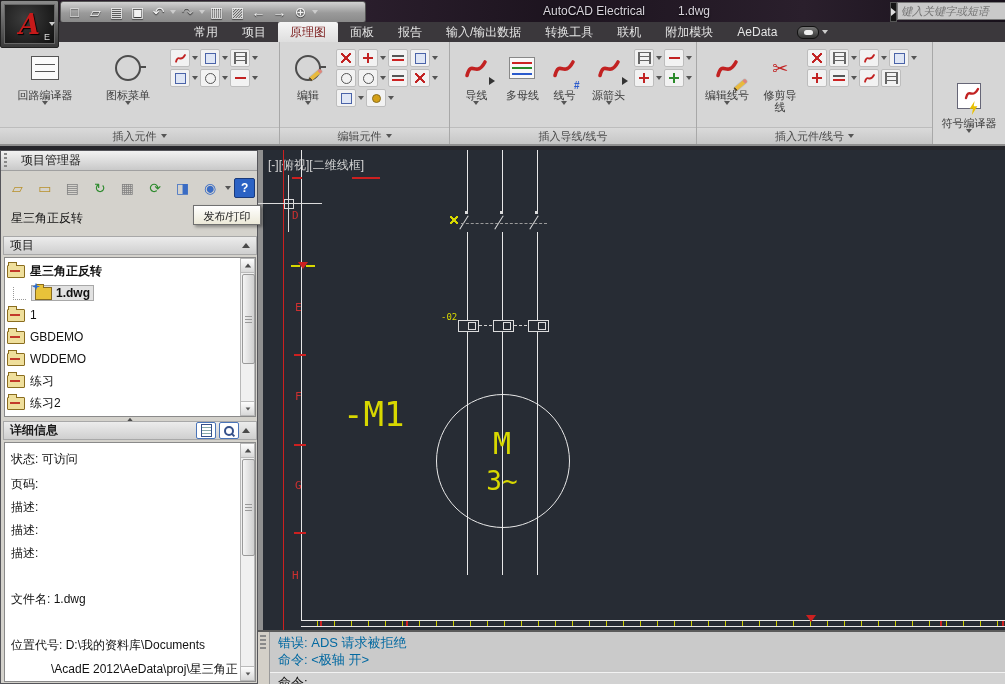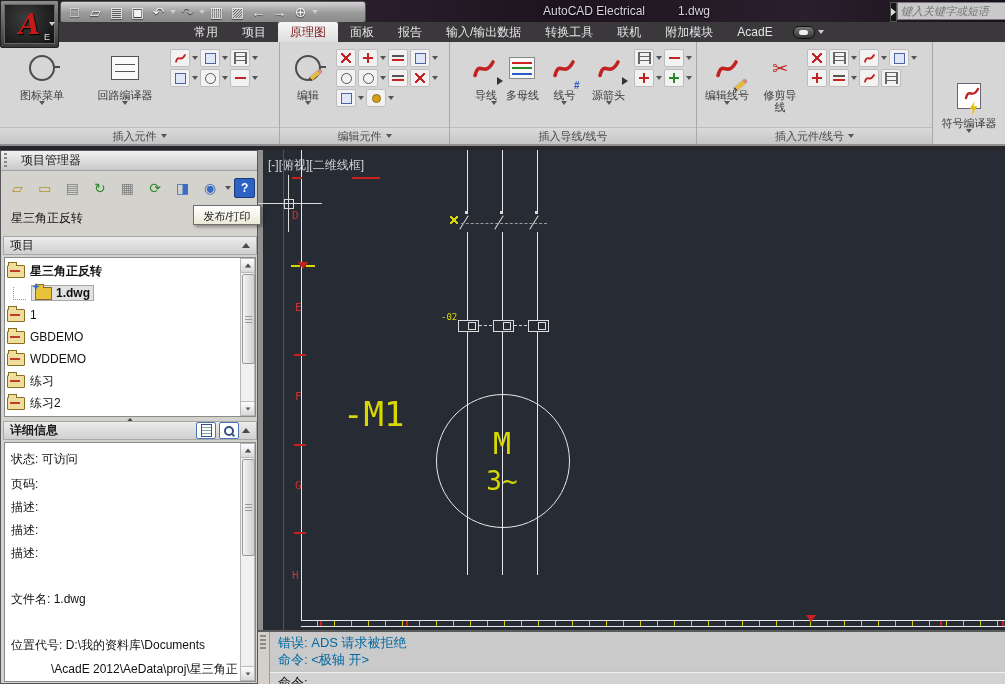--- a/index.html
+++ b/index.html
@@ -248,50 +248,50 @@
   <div id="tabrow" class="abs">
     <span class="rtab">常用</span>
     <span class="rtab">项目</span>
     <span class="rtab active">原理图</span>
     <span class="rtab">面板</span>
     <span class="rtab">报告</span>
     <span class="rtab">输入/输出数据</span>
     <span class="rtab">转换工具</span>
     <span class="rtab">联机</span>
     <span class="rtab">附加模块</span>
-    <span class="rtab">AcadE</span>
+    <span class="rtab">AeData</span>
     <span id="tab-cloud">
       <span class="pill">
           <i></i>
         </span>
       <i class="dd lt"></i>
     </span>
   </div>
 
   <div id="ribbon" class="abs">
 
     <div class="rpanel" style="width:280px;">
       <div class="pbody">
+        <div class="bigbtn" style="width:78px;">
+          <div class="bicon">
+            <span class="ic-cb">
+                <i></i>
+                <i></i>
+              </span>
+          </div>
+          <div class="blabel">回路编译器</div>
+          <i class="dd"></i>
+        </div>
         <div class="bigbtn" style="width:72px;">
           <div class="bicon">
               <span class="ic-circle"></span>
             </div>
           <div class="blabel">图标菜单</div>
           <i class="dd"></i>
         </div>
-        <div class="bigbtn" style="width:78px;">
-          <div class="bicon">
-            <span class="ic-cb">
-                <i></i>
-                <i></i>
-              </span>
-          </div>
-          <div class="blabel">回路编译器</div>
-          <i class="dd"></i>
-        </div>
         <div class="migrid">
           <div class="mirow">
             <span class="mi">
                 <svg class="s12" viewBox="0 0 16 16">
                   <use href="#sqg"></use>
                 </svg>
               </span>
             <i class="dd"></i>
             <span class="mi">
                 <i class="shp-box"></i>
@@ -381,21 +381,21 @@
         </div>
       </div>
       <div class="plabel">
         <span>编辑元件</span>
         <i class="dd"></i>
       </div>
     </div>
 
     <div class="rpanel" style="width:247px;">
       <div class="pbody">
-        <div class="bigbtn" style="width:42px;align-items:flex-end;">
+        <div class="bigbtn" style="width:42px;">
           <div class="bicon">
             <svg class="s22" viewBox="0 0 16 16">
                 <use href="#sqg"></use>
               </svg>
               <i class="arrowr"></i>
           </div>
           <div class="blabel">导线</div>
           <i class="dd"></i>
         </div>
         <div class="bigbtn" style="width:36px;">

